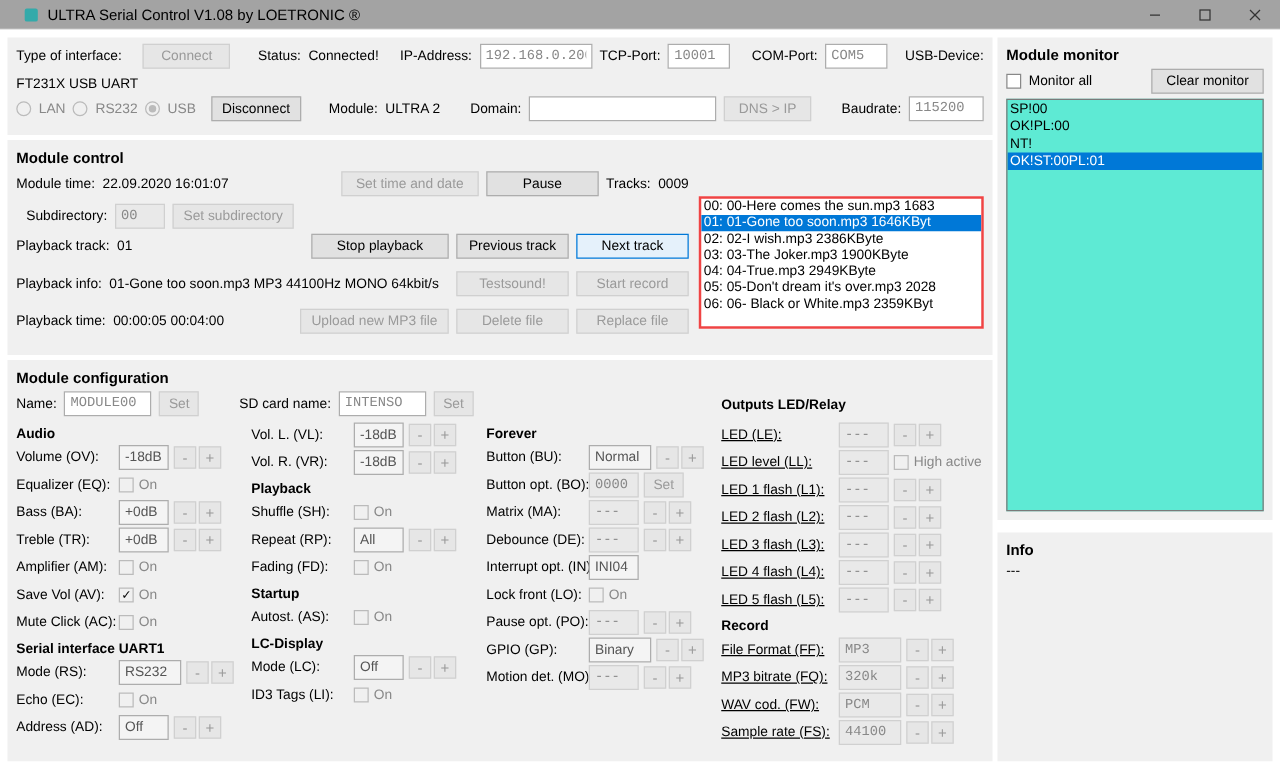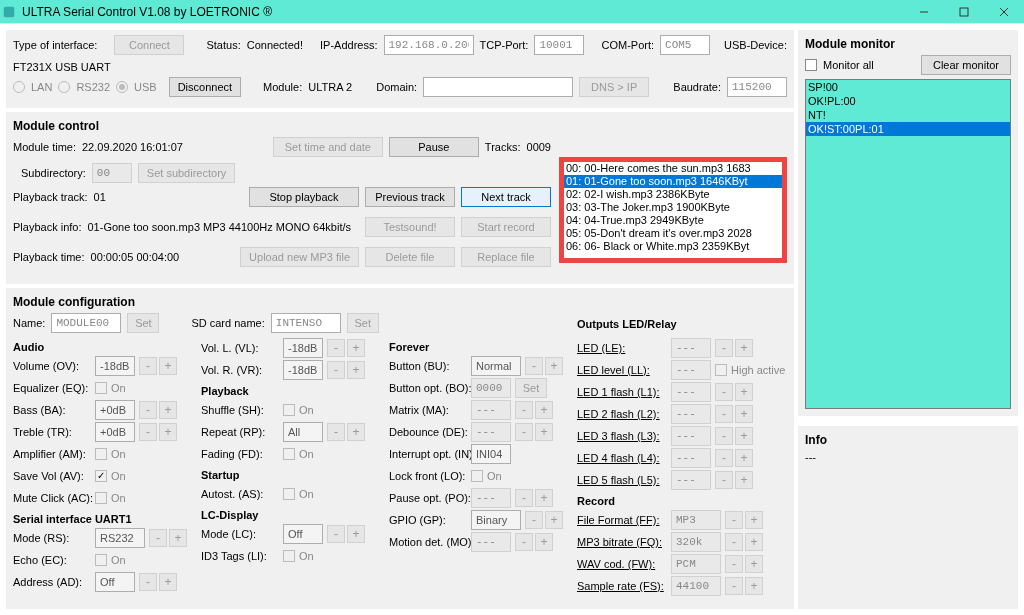--- a/index.html
+++ b/index.html
@@ -1,19 +1,19 @@
 <!DOCTYPE html>
 <html><head>
 <meta charset="utf-8">
 <style>
   * { box-sizing: border-box; margin: 0; padding: 0; }
   html, body { font-family: "Segoe UI", Tahoma, sans-serif; font-size: 11px; color: #000; background:#f5f5f5; }
   #app { width:1024px; height:615px; background:#fff; position:relative; display:flex; flex-direction:column; }
   
-  .titlebar { height:24px; display:flex; align-items:center; padding-left:2px; border-bottom:1px solid #e5e5e5; background:#5eead4;justify-content:flex-end; }
+  .titlebar { height:24px; display:flex; align-items:center; padding-left:18px; border-bottom:1px solid #e5e5e5; background:#a3a3a3;justify-content:flex-end; }
   .titlebar .icon { width:14px; height:14px; margin-right:6px; }
   .titlebar .title { flex:1; font-size:12px; }
   .winbtn { width:40px; height:24px; display:flex; align-items:center; justify-content:center; color:#555; }
 
   .body { flex:1; display:flex; gap:4px; padding:6px 6px 6px 6px; }
   #left { flex:1; display:flex; flex-direction:column; }
   #right { width:225px; display:flex; flex-direction:column; gap:6px; }
 
   .panel { background:#f0f0f0; border:1px solid rgba(0,0,0,0); padding:4px 6px 6px 6px; }
   .panel + .panel { margin-top:4px; }
@@ -55,21 +55,21 @@
   .infobox { background:#f0f0f0; border:1px solid rgba(0,0,0,0); padding:4px 6px; flex:1; }
 
   .configcols { display:grid; grid-template-columns: 180px 180px 180px 210px; gap:0 8px; }
   .configcols .col { display:flex; flex-direction:column; }
   .configcols .line { display:flex; align-items:center; gap:4px; height:22px; }
   .configcols .klabel { width:78px; white-space:nowrap; }
   .configcols .col4 .klabel { width:90px;text-decoration:underline; }
   .pm { display:flex; gap:2px; }
 
   .tracklist-wrap { position:relative; width:228px; height:106px; }
-  .tracklist { position:absolute; inset:0; border:5px solid #ef4444; background:#fff; overflow-y:scroll; font-size:11px; line-height:13px; }
+  .tracklist { position:absolute; inset:0; border:2px solid #ef4444; background:#fff; overflow-y:scroll; font-size:11px; line-height:13px; }
   .tracklist .item { padding:0 2px; white-space:nowrap; }
   .tracklist .item.selected { background:#0078d7; color:#fff; }
 
   .muted { color:#888; }
   .spacer { flex:1; }
 </style>
 </head>
 <body>
 <div id="app">
 

